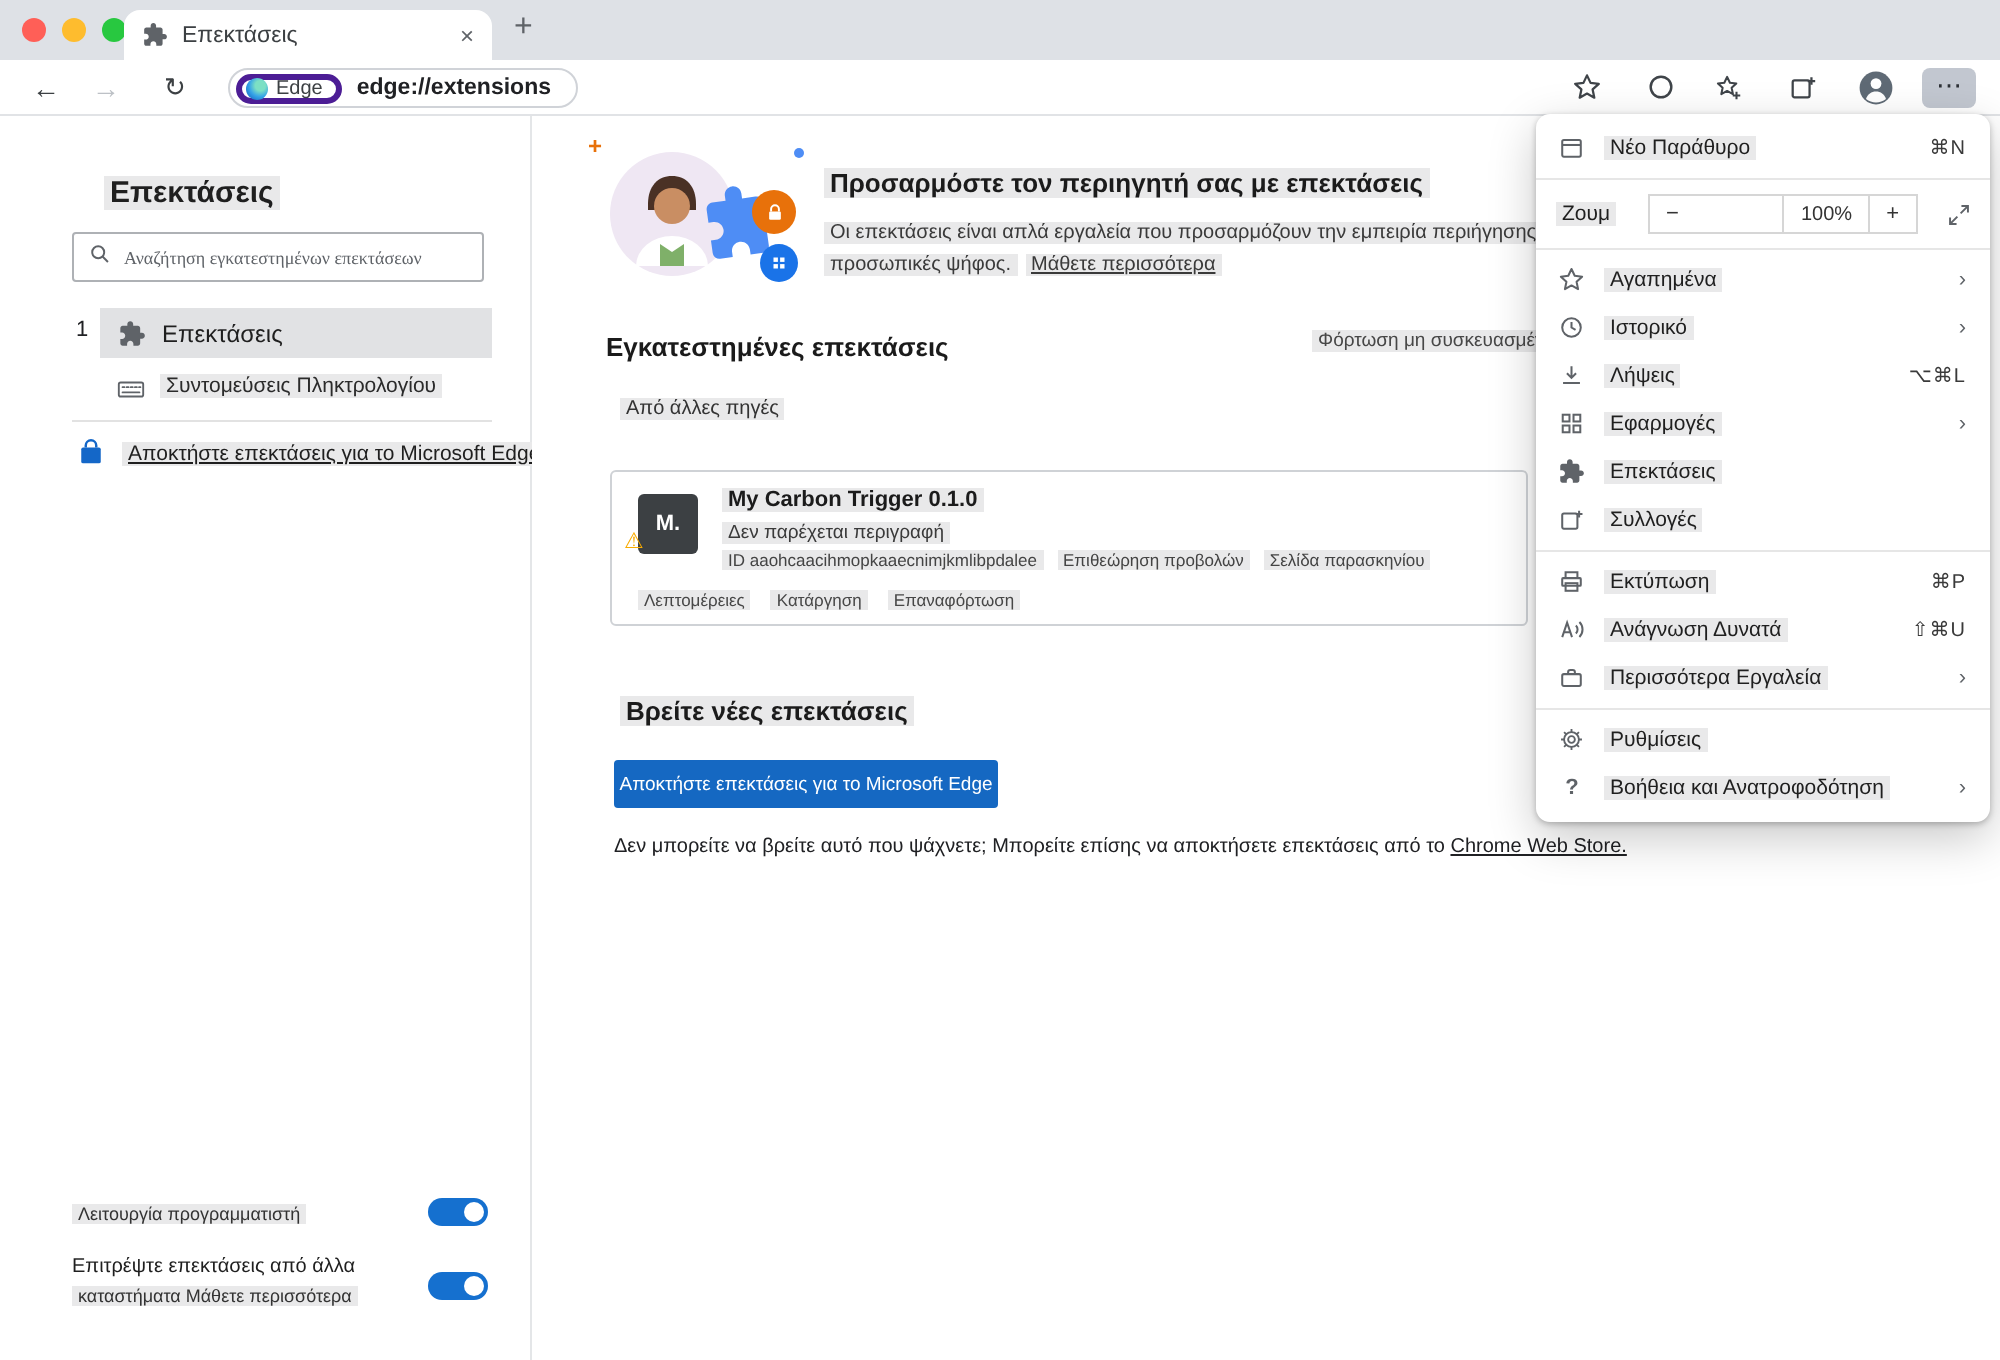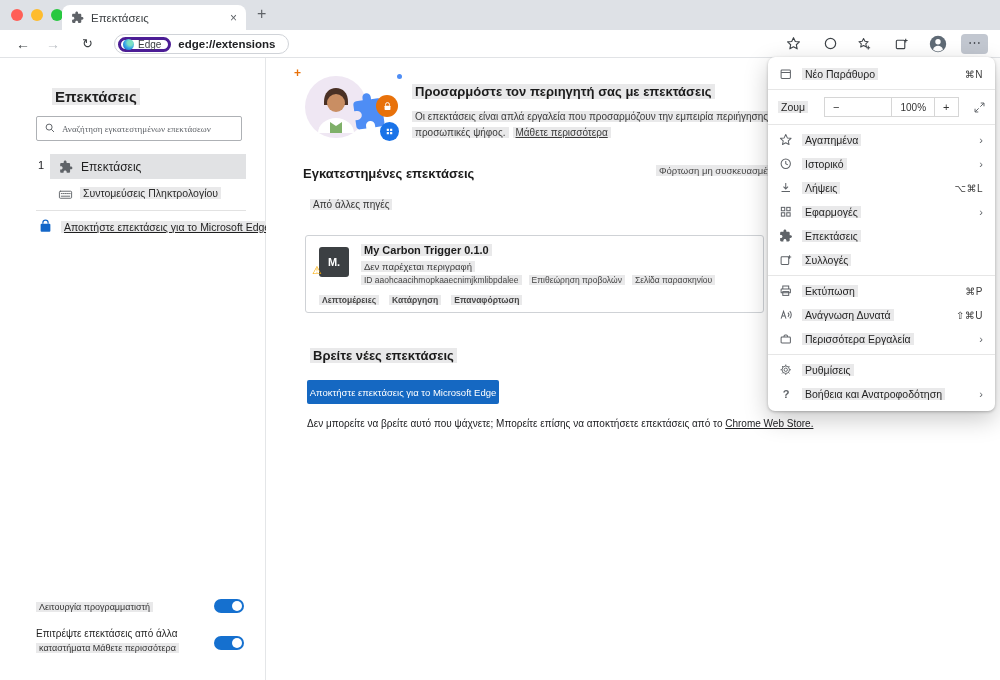--- a/index.html
+++ b/index.html
@@ -86,21 +86,21 @@
   .inst-h { position:absolute; left:37px; top:108px; font-size:13px; font-weight:700; color:#1b1b1b; }
   .loadunp { position:absolute; left:390px; top:107px; font-size:9.5px; color:#474747; }
   .srcchip { position:absolute; left:44px; top:141px; font-size:10px; color:#333; }
   .card { position:absolute; left:39px; top:177px; width:459px; height:78px; border:1px solid #cfd2d6; border-radius:3px; background:#fff; }
   .card-icon { position:absolute; left:13px; top:11px; width:30px; height:30px; background:#3c4043; border-radius:3px;
                color:#fff; font-size:11px; font-weight:700; display:flex; align-items:center; justify-content:center; }
   .card-warn { position:absolute; left:6px; top:28px; font-size:11px; color:#f9ab00; }
   .card-title { position:absolute; left:55px; top:8px; font-size:11px; font-weight:700; color:#1b1b1b; }
   .card-desc { position:absolute; left:55px; top:25px; font-size:9.5px; color:#3a3a3a; }
   .card-id { position:absolute; left:55px; top:39px; font-size:8.5px; color:#444; display:flex; gap:7px; }
-  .card-actions { position:absolute; left:13px; top:59px; font-size:8.5px; color:#474747; display:flex; gap:10px;font-weight:bold; }
+  .card-actions { position:absolute; left:13px; top:59px; font-size:8.5px; color:#474747; display:flex; gap:10px; }
   .find-h { position:absolute; left:44px; top:290px; font-size:13px; font-weight:700; color:#1b1b1b; }
   .store-btn { position:absolute; left:41px; top:322px; width:192px; height:24px; background:#1568c2; border-radius:2px;
                color:#fff; font-size:9.5px; display:flex; align-items:center; justify-content:center; }
   .footer { position:absolute; left:41px; top:360px; font-size:10px; color:#202124; white-space:nowrap; }
   .footer .link { text-decoration:underline; }
 
   
   .menu { position:absolute; left:768px; top:57px; width:227px; background:#fff; border-radius:7px;
           box-shadow:0 1px 3px rgba(0,0,0,.25), 0 8px 24px rgba(0,0,0,.22); padding:5px 0; z-index:40; }
   .mrow { display:flex; align-items:center; height:24px; padding:0 12px 0 10px; gap:8px; font-size:10.5px; color:#1f1f1f; }

